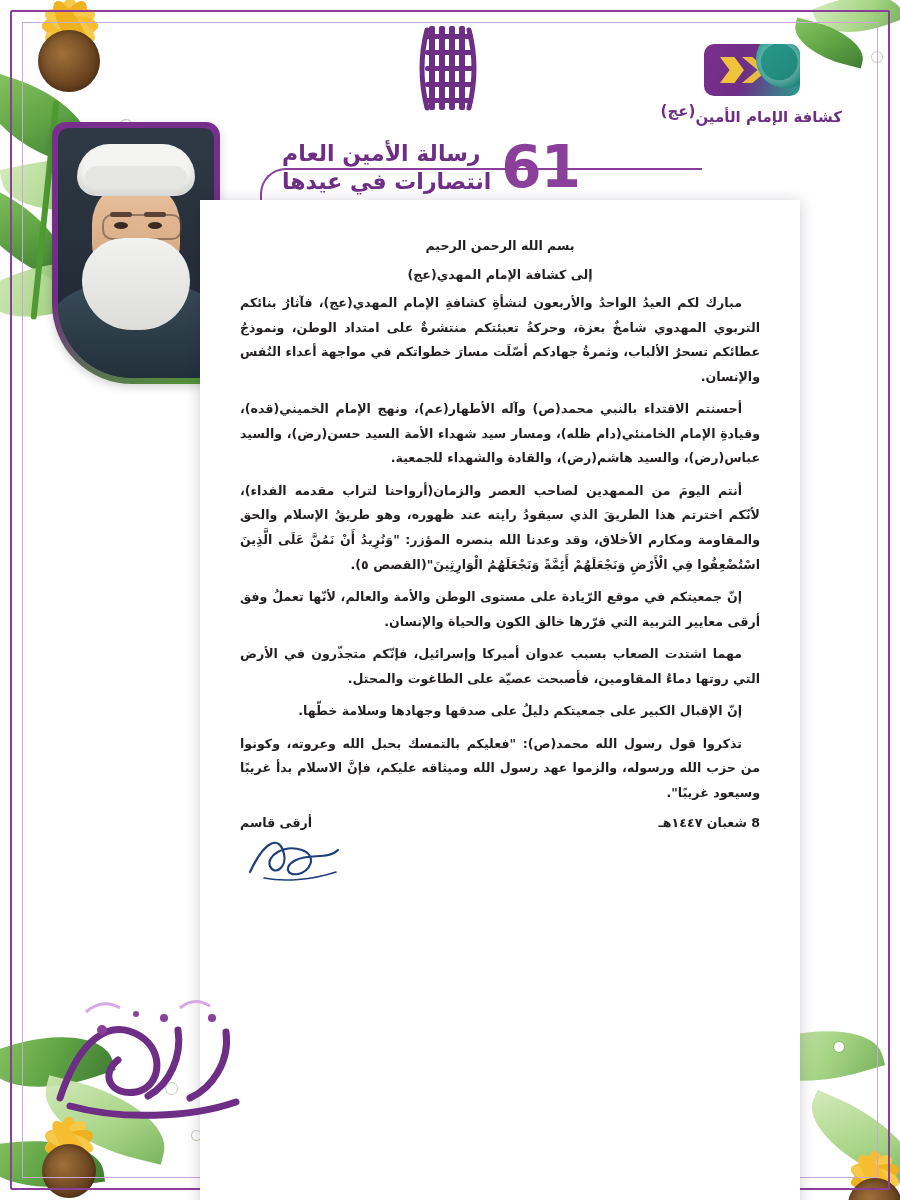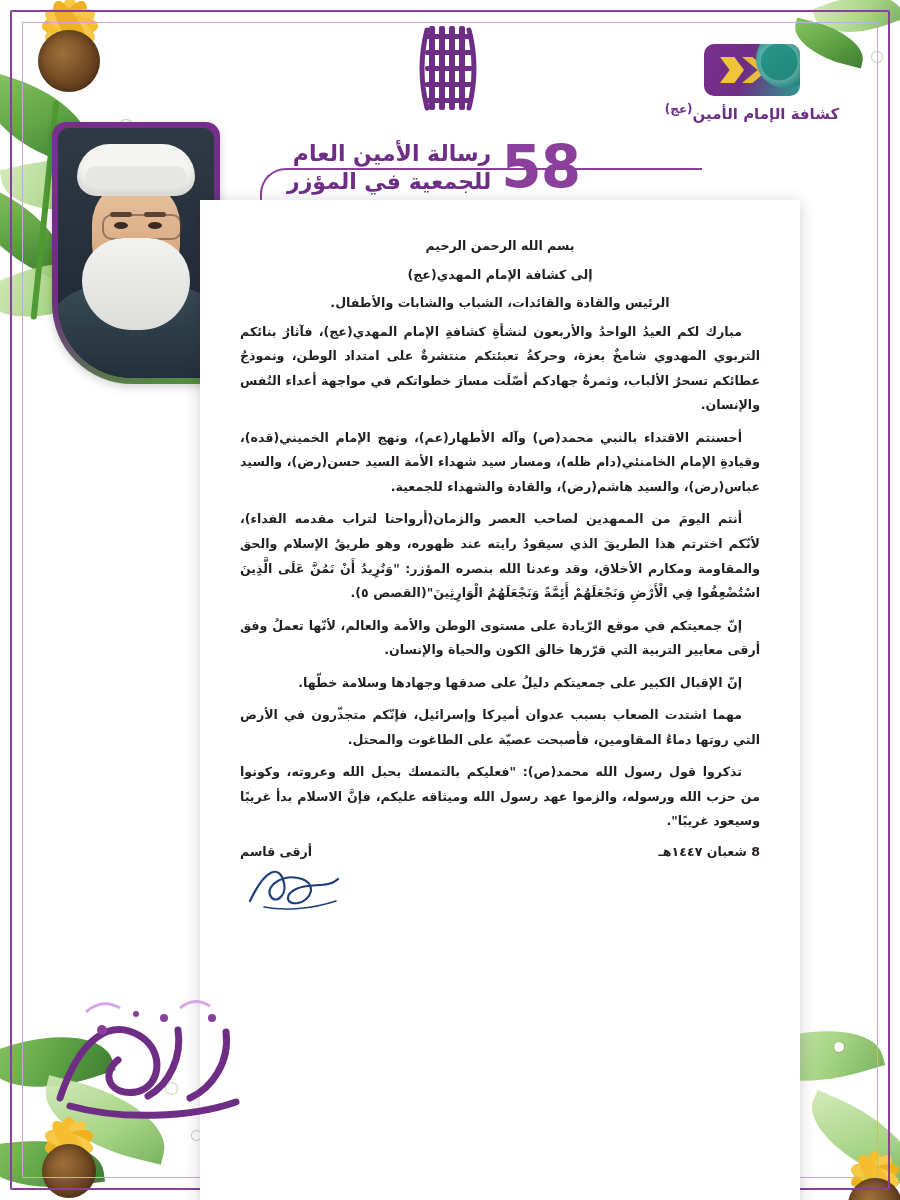--- a/index.html
+++ b/index.html
@@ -122,34 +122,34 @@
     background: #f0c33c;
     clip-path: polygon(0 0, 40% 0, 100% 50%, 40% 100%, 0 100%, 60% 50%);
     opacity:.95;
   }
   .scouts-name {
     font-size: 15px;
     font-weight: bold;
     letter-spacing: .2px;
     white-space: nowrap;
   }
-  .scouts-name .mini { font-size: 12px; vertical-align: super; }
+  .scouts-name .mini { font-size: 15px; vertical-align: super; }
 
   
   .title-block {
     position: absolute;
     right: 320px;
     top: 140px;
     width: 300px;
     text-align: left;
     direction: rtl;
     color: #6f2e86;
   }
   .title-row { display: flex; align-items: center; justify-content: flex-start; gap: 10px; }
-  .title-lines { text-align: right; }
+  .title-lines { }
   .title-line1 {
     font-size: 22px;
     font-weight: bold;
     line-height: 1.25;
     color: #6f2e86;
     white-space: nowrap;
   }
   .title-line2 {
     font-size: 22px;
     font-weight: bold;
@@ -443,24 +443,24 @@
     </div>
     <div class="scouts-name">
       <span>كشافة الإمام الأمين</span><span class="mini">(عج)</span>
     </div>
   </div>
 
   <div class="bracket"></div>
 
   <div class="title-block">
     <div class="title-row">
-      <div class="title-number">58</div>
+      <div class="title-number">61</div>
       <div class="title-lines">
         <div class="title-line1">رسالة الأمين العام</div>
-        <div class="title-line2">للجمعية في المؤزر</div>
+        <div class="title-line2">انتصارات في عيدها</div>
       </div>
     </div>
   </div>
 
   <div class="portrait">
     <div class="portrait-inner">
       <div class="robe"></div>
       <div class="collar"></div>
       <div class="face"></div>
       <div class="glasses"></div>
@@ -470,28 +470,27 @@
       <div class="eye r"></div>
       <div class="mouth"></div>
       <div class="beard"></div>
       <div class="turban"></div>
     </div>
   </div>
 
   <div class="letter">
     <p class="c">بسم الله الرحمن الرحيم</p>
     <p class="c">إلى كشافة الإمام المهدي(عج)</p>
-    <p class="c">الرئيس والقادة والقائدات، الشباب والشابات والأطفال.</p>
 
     <p class="lead">مبارك لكم العيدُ الواحدُ والأربعون لنشأةِ كشافةِ الإمام المهدي(عج)، فآثارُ بنائكم التربوي المهدوي شامخٌ بعزة، وحركةُ تعبئتكم منتشرةٌ على امتداد الوطن، ونموذجُ عطائكم تسحرُ الألباب، وثمرةُ جهادكم أصّلَت مسارَ خطواتكم في مواجهة أعداء النُفس والإنسان.</p>
     <p class="lead">أحسنتم الاقتداء بالنبي محمد(ص) وآله الأطهار(عم)، ونهج الإمام الخميني(قده)، وقيادةِ الإمام الخامنئي(دام ظله)، ومسار سيد شهداء الأمة السيد حسن(رض)، والسيد عباس(رض)، والسيد هاشم(رض)، والقادة والشهداء للجمعية.</p>
     <p class="lead">أنتم اليومَ من الممهدين لصاحب العصر والزمان(أرواحنا لتراب مقدمه الفداء)، لأنّكم اخترتم هذا الطريقَ الذي سيقودُ رايته عند ظهوره، وهو طريقُ الإسلام والحق والمقاومة ومكارم الأخلاق، وقد وعدنا الله بنصره المؤزر: "وَنُرِيدُ أَنْ نَمُنَّ عَلَى الَّذِينَ اسْتُضْعِفُوا فِي الْأَرْضِ وَنَجْعَلَهُمْ أَئِمَّةً وَنَجْعَلَهُمُ الْوَارِثِينَ"(القصص ٥).</p>
     <p class="lead">إنّ جمعيتكم في موقع الرّيادة على مستوى الوطن والأمة والعالم، لأنّها تعملُ وفق أرقى معايير التربية التي قرّرها خالق الكون والحياة والإنسان.</p>
+    <p class="lead">مهما اشتدت الصعاب بسبب عدوان أميركا وإسرائيل، فإنّكم متجذّرون في الأرض التي روتها دماءُ المقاومين، فأصبحت عصيّة على الطاغوت والمحتل.</p>
     <p class="lead">إنّ الإقبال الكبير على جمعيتكم دليلُ على صدقها وجهادها وسلامة خطّها.</p>
-    <p class="lead">مهما اشتدت الصعاب بسبب عدوان أميركا وإسرائيل، فإنّكم متجذّرون في الأرض التي روتها دماءُ المقاومين، فأصبحت عصيّة على الطاغوت والمحتل.</p>
     <p class="lead">تذكروا قول رسول الله محمد(ص): "فعليكم بالتمسك بحبل الله وعروته، وكونوا من حزب الله ورسوله، والزموا عهد رسول الله وميثاقه عليكم، فإنَّ الاسلام بدأ غريبًا وسيعود غريبًا".</p>
 
     <div class="sign-row">
       <div class="sign-date">8 شعبان ١٤٤٧هـ</div>
       <div class="sign-name">
         <div>أرقى قاسم</div>
         <div class="signature">
           <svg viewBox="0 0 110 54" aria-hidden="true">
             <path d="M10 40 C 26 6, 40 4, 44 22 C 47 36, 34 44, 30 34 C 26 24, 44 12, 62 18 C 78 24, 70 40, 58 42 C 46 44, 44 34, 56 28 C 70 21, 88 28, 98 18" fill="none" stroke="#1f3f7a" stroke-width="2.2" stroke-linecap="round"></path>
             <path d="M24 46 C 44 50, 72 48, 96 40" fill="none" stroke="#1f3f7a" stroke-width="1.6" stroke-linecap="round"></path>

